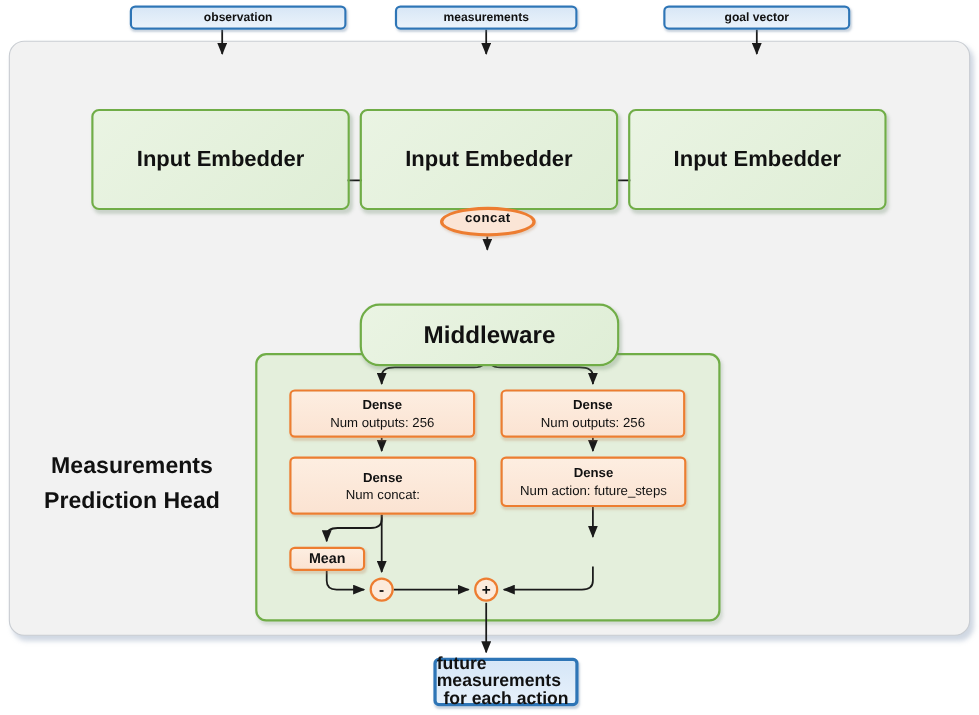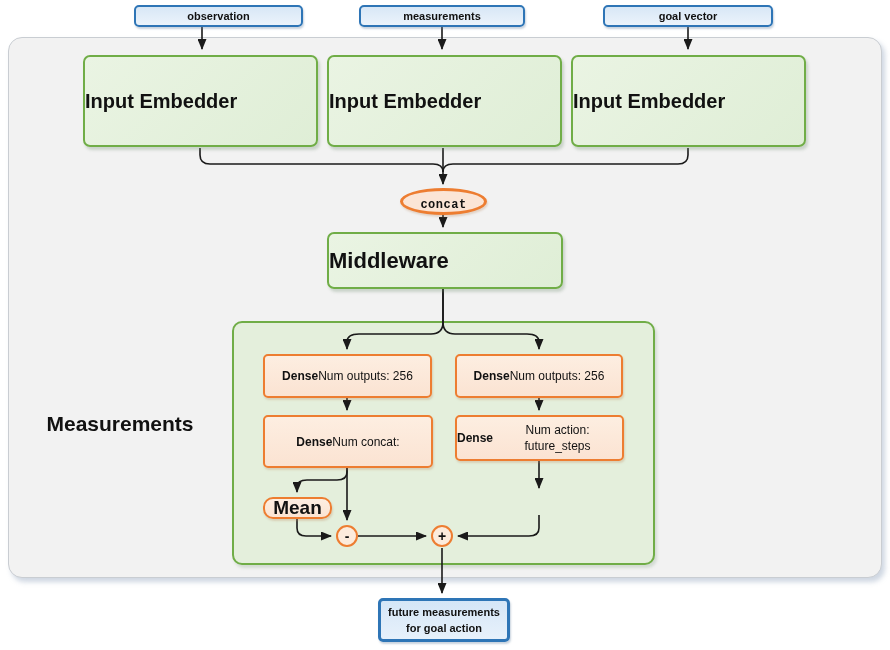--- a/index.html
+++ b/index.html
@@ -19,42 +19,42 @@
     box-shadow:2px 3px 3px rgba(120,150,120,.25);
   }
   
   .blue-node{
     background:linear-gradient(#d8e7f6,#ebf3fb);
     border:2px solid #2E75B6;border-radius:5px;
     box-shadow:1px 2px 2px rgba(100,130,160,.35);
     display:flex;align-items:center;justify-content:center;
     font-weight:bold;font-size:11px;
   }
-  .blue-node.big{border-width:3px;font-size:11px;flex-direction:column;line-height:16px;background:linear-gradient(#d5e6f7,#e7f1fb);}
+  .blue-node.big{border-width:3px;font-size:16px;flex-direction:column;line-height:16px;background:linear-gradient(#d5e6f7,#e7f1fb);margin-left:16px;}
   .green-node{
     background:linear-gradient(135deg,#eaf4e3,#dfeed6);
     border:2px solid #70AD47;border-radius:7px;
     box-shadow:2px 3px 3px rgba(110,140,110,.3);
-    display:flex;align-items:center;
-    font-weight:bold;font-size:20px;
+    display:flex;align-items:center;justify-content:center;
+    font-weight:bold;font-size:20px;margin-top:44px;
   }
-  .green-node.mid{font-size:22px;}
+  .green-node.mid{font-size:22px;border-radius:18px;}
   .orange-node{
     background:linear-gradient(#fdeee1,#fbe3d2);
     border:2px solid #ED7D31;border-radius:5px;
     box-shadow:1px 2px 2px rgba(190,140,100,.3);
-    display:flex;align-items:center;justify-content:center;
+    display:flex;align-items:center;justify-content:center;flex-direction:column;
     font-size:12px;line-height:16px;text-align:center;
   }
   .orange-node .t{font-weight:bold;}
   .concat-node{
     background:#FBE5D6;border:3px solid #ED7D31;border-radius:50%;
     box-shadow:1px 2px 2px rgba(190,140,100,.3);
-    display:flex;align-items:flex-end;justify-content:center;
-    font-weight:bold;font-size:12px;letter-spacing:.5px;font-family:Liberation Mono, monospace;
+    display:flex;align-items:flex-start;justify-content:center;
+    font-weight:bold;font-size:12px;letter-spacing:.5px;
   }
   .op-circle{
     background:#FCEBDC;border:2.5px solid #ED7D31;border-radius:50%;
     display:flex;align-items:center;justify-content:center;
     font-weight:bold;font-size:14px;
   }
   .head-label{
     font-weight:bold;font-size:21px;line-height:32px;text-align:center;
   }
   svg.wires{position:absolute;left:0;top:0;pointer-events:none;}
@@ -101,21 +101,21 @@
       <path d="M358,536 L426,536" marker-end="url(#arr)"></path>
 
       <path d="M539,461 L539,488" marker-end="url(#arr)"></path>
 
       <path d="M539,515 L539,528 Q539,536 529,536 L458,536" marker-end="url(#arr)"></path>
 
       <path d="M442,548 L442,593" marker-end="url(#arr)"></path>
     </g>
   </svg>
 
-  <div class="abs blue-node" style="left:134px;top:5px;width:169px;height:22px;">
+  <div class="abs blue-node" style="left:118px;top:5px;width:197px;height:22px;">
     <span>observation</span>
   </div>
   <div class="abs blue-node" style="left:359px;top:5px;width:166px;height:22px;">
     <span>measurements</span>
   </div>
   <div class="abs blue-node" style="left:603px;top:5px;width:170px;height:22px;">
     <span>goal vector</span>
   </div>
 
   <div class="abs green-node" style="left:83px;top:55px;width:235px;height:92px;">
@@ -131,48 +131,49 @@
   <div class="abs concat-node" style="left:400px;top:188px;width:87px;height:27px;">
     <span>concat</span>
   </div>
 
   <div class="abs green-node mid" style="left:327px;top:232px;width:236px;height:57px;">
     <span>Middleware</span>
   </div>
 
   <div class="abs head-label" style="left:15px;top:408px;width:210px;">
     <div>Measurements</div>
+    <div>Prediction Head</div>
   </div>
 
   <div class="abs orange-node" style="left:263px;top:354px;width:169px;height:44px;">
     <div class="t">Dense</div>
     <div>Num outputs: 256</div>
   </div>
   <div class="abs orange-node" style="left:455px;top:354px;width:168px;height:44px;">
     <div class="t">Dense</div>
     <div>Num outputs: 256</div>
   </div>
   <div class="abs orange-node" style="left:263px;top:415px;width:170px;height:53px;">
     <div class="t">Dense</div>
     <div>Num concat:</div>
   </div>
   <div class="abs orange-node" style="left:455px;top:415px;width:169px;height:46px;">
     <div class="t">Dense</div>
     <div>Num action: future_steps</div>
   </div>
 
-  <div class="abs orange-node" style="left:263px;top:497px;width:69px;height:22px;font-size:19px;border-radius:10px;">
+  <div class="abs orange-node" style="left:263px;top:497px;width:69px;height:22px;font-size:13px;">
     <div class="t">Mean</div>
   </div>
 
   <div class="abs op-circle" style="left:336px;top:525px;width:22px;height:22px;">
     <span>-</span>
   </div>
   <div class="abs op-circle" style="left:431px;top:525px;width:22px;height:22px;">
     <span>+</span>
   </div>
 
   <div class="abs blue-node big" style="left:378px;top:598px;width:132px;height:44px;">
     <div>future measurements</div>
-    <div>for goal action</div>
+    <div>for each action</div>
   </div>
 
 </div>
 
 </body></html>

